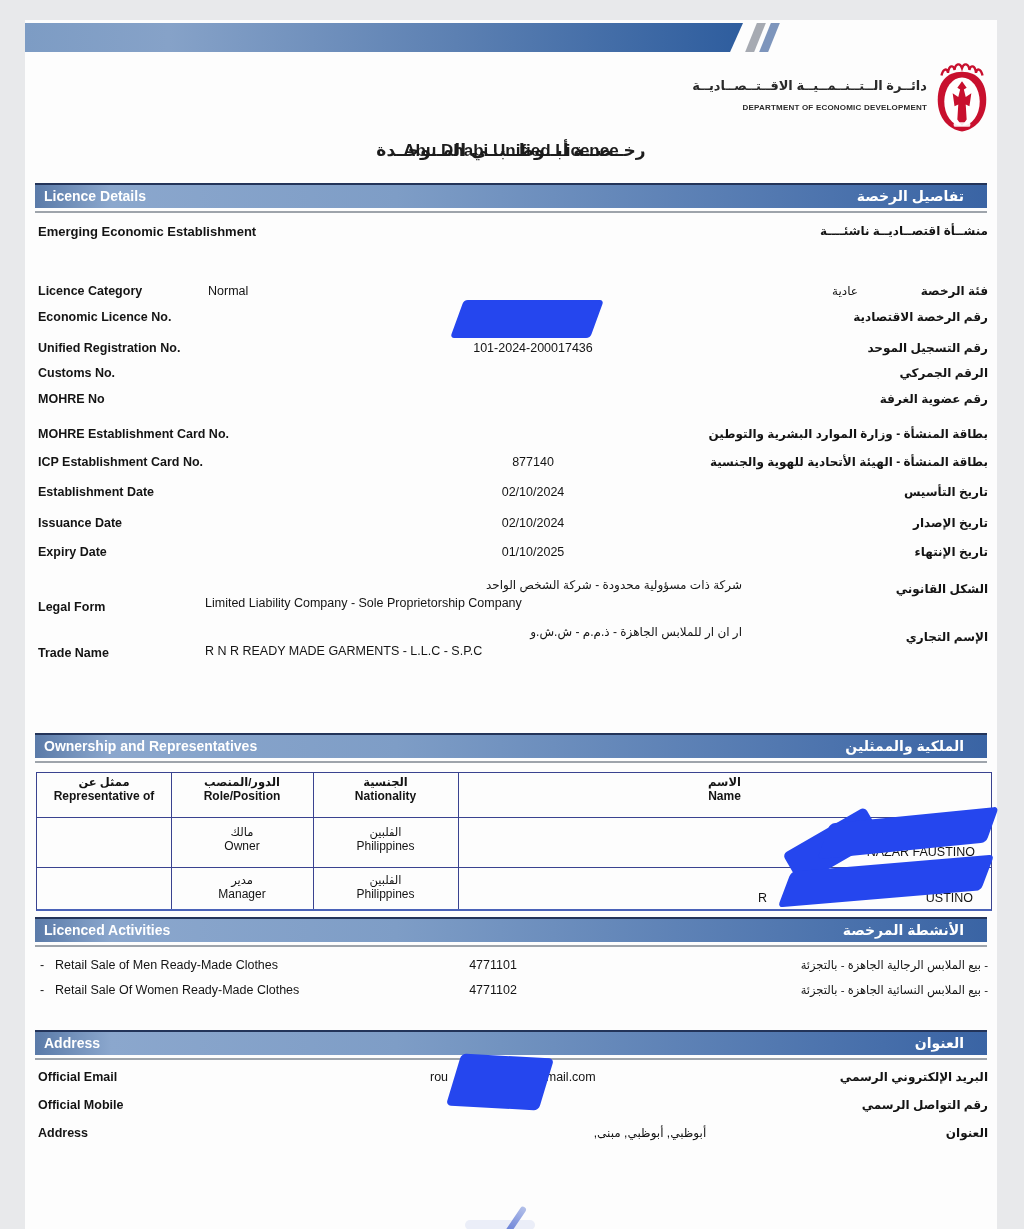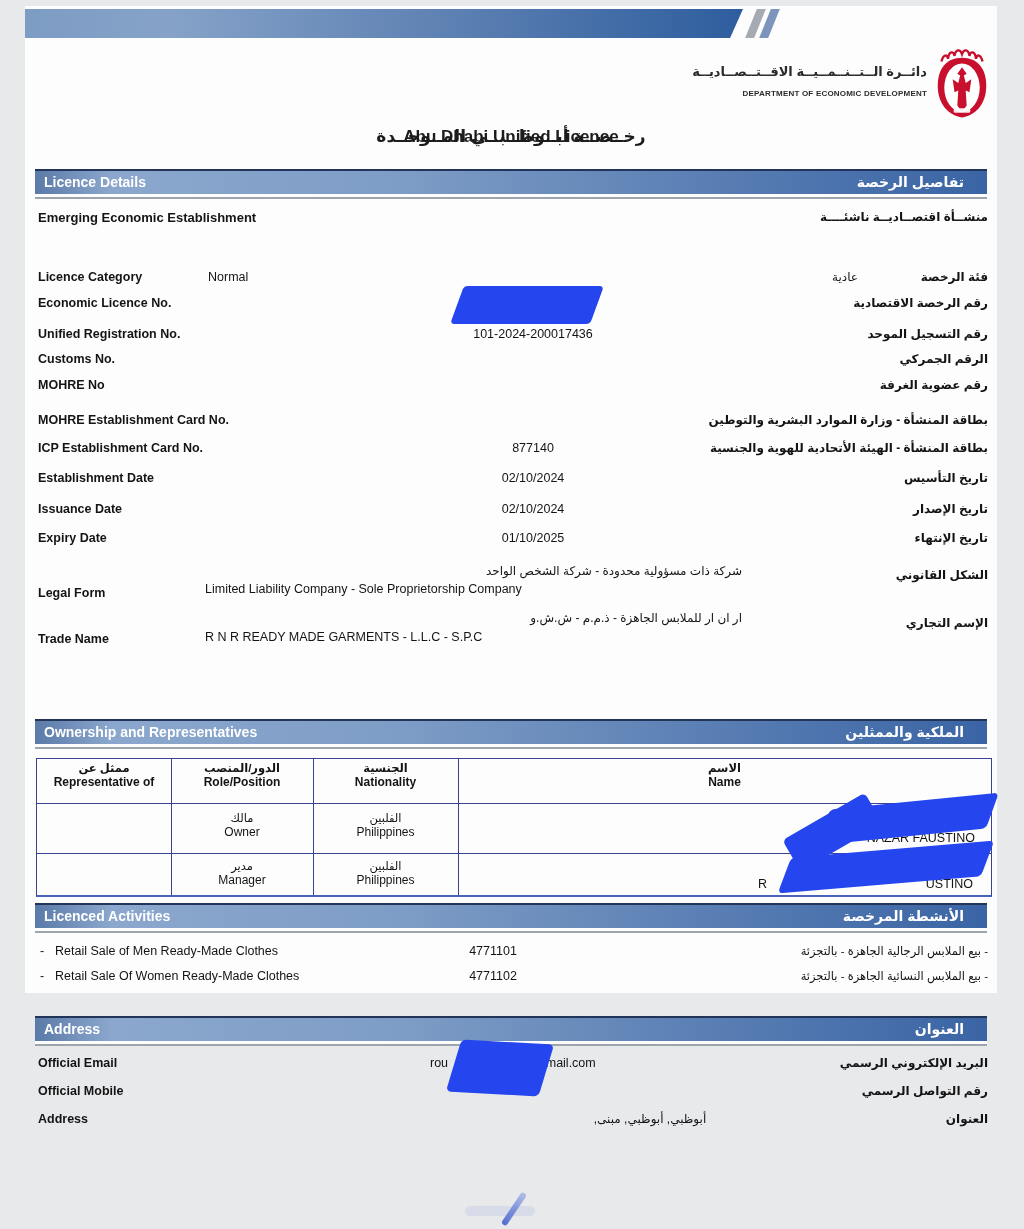--- a/index.html
+++ b/index.html
@@ -3,21 +3,21 @@
 <meta charset="utf-8">
 <style>
   html,body{margin:0;padding:0;}
   body{
     width:1024px;height:1229px;overflow:hidden;position:relative;
     background:#e8e9eb;
     font-family:"Liberation Sans","DejaVu Sans",sans-serif;
     color:#141414;
   }
   .page{
-    position:absolute;left:25px;top:6px;width:972px;height:987px;
+    position:absolute;left:25px;top:20px;width:972px;height:1209px;
     background:#fdfdfd;
   }
   
   .topband{
     position:absolute;left:0;top:3px;width:718px;height:29px;
     background:linear-gradient(90deg,#7d9cc4 0%,#86a2c8 20%,#5c80b2 60%,#2e5d9e 100%);
     clip-path:polygon(0 0,100% 0,98.2% 100%,0 100%);
   }
   .slash{position:absolute;top:3px;height:29px;width:9px;transform:skewX(-22deg);}
   .slash1{left:726px;background:#a6aab2;}

